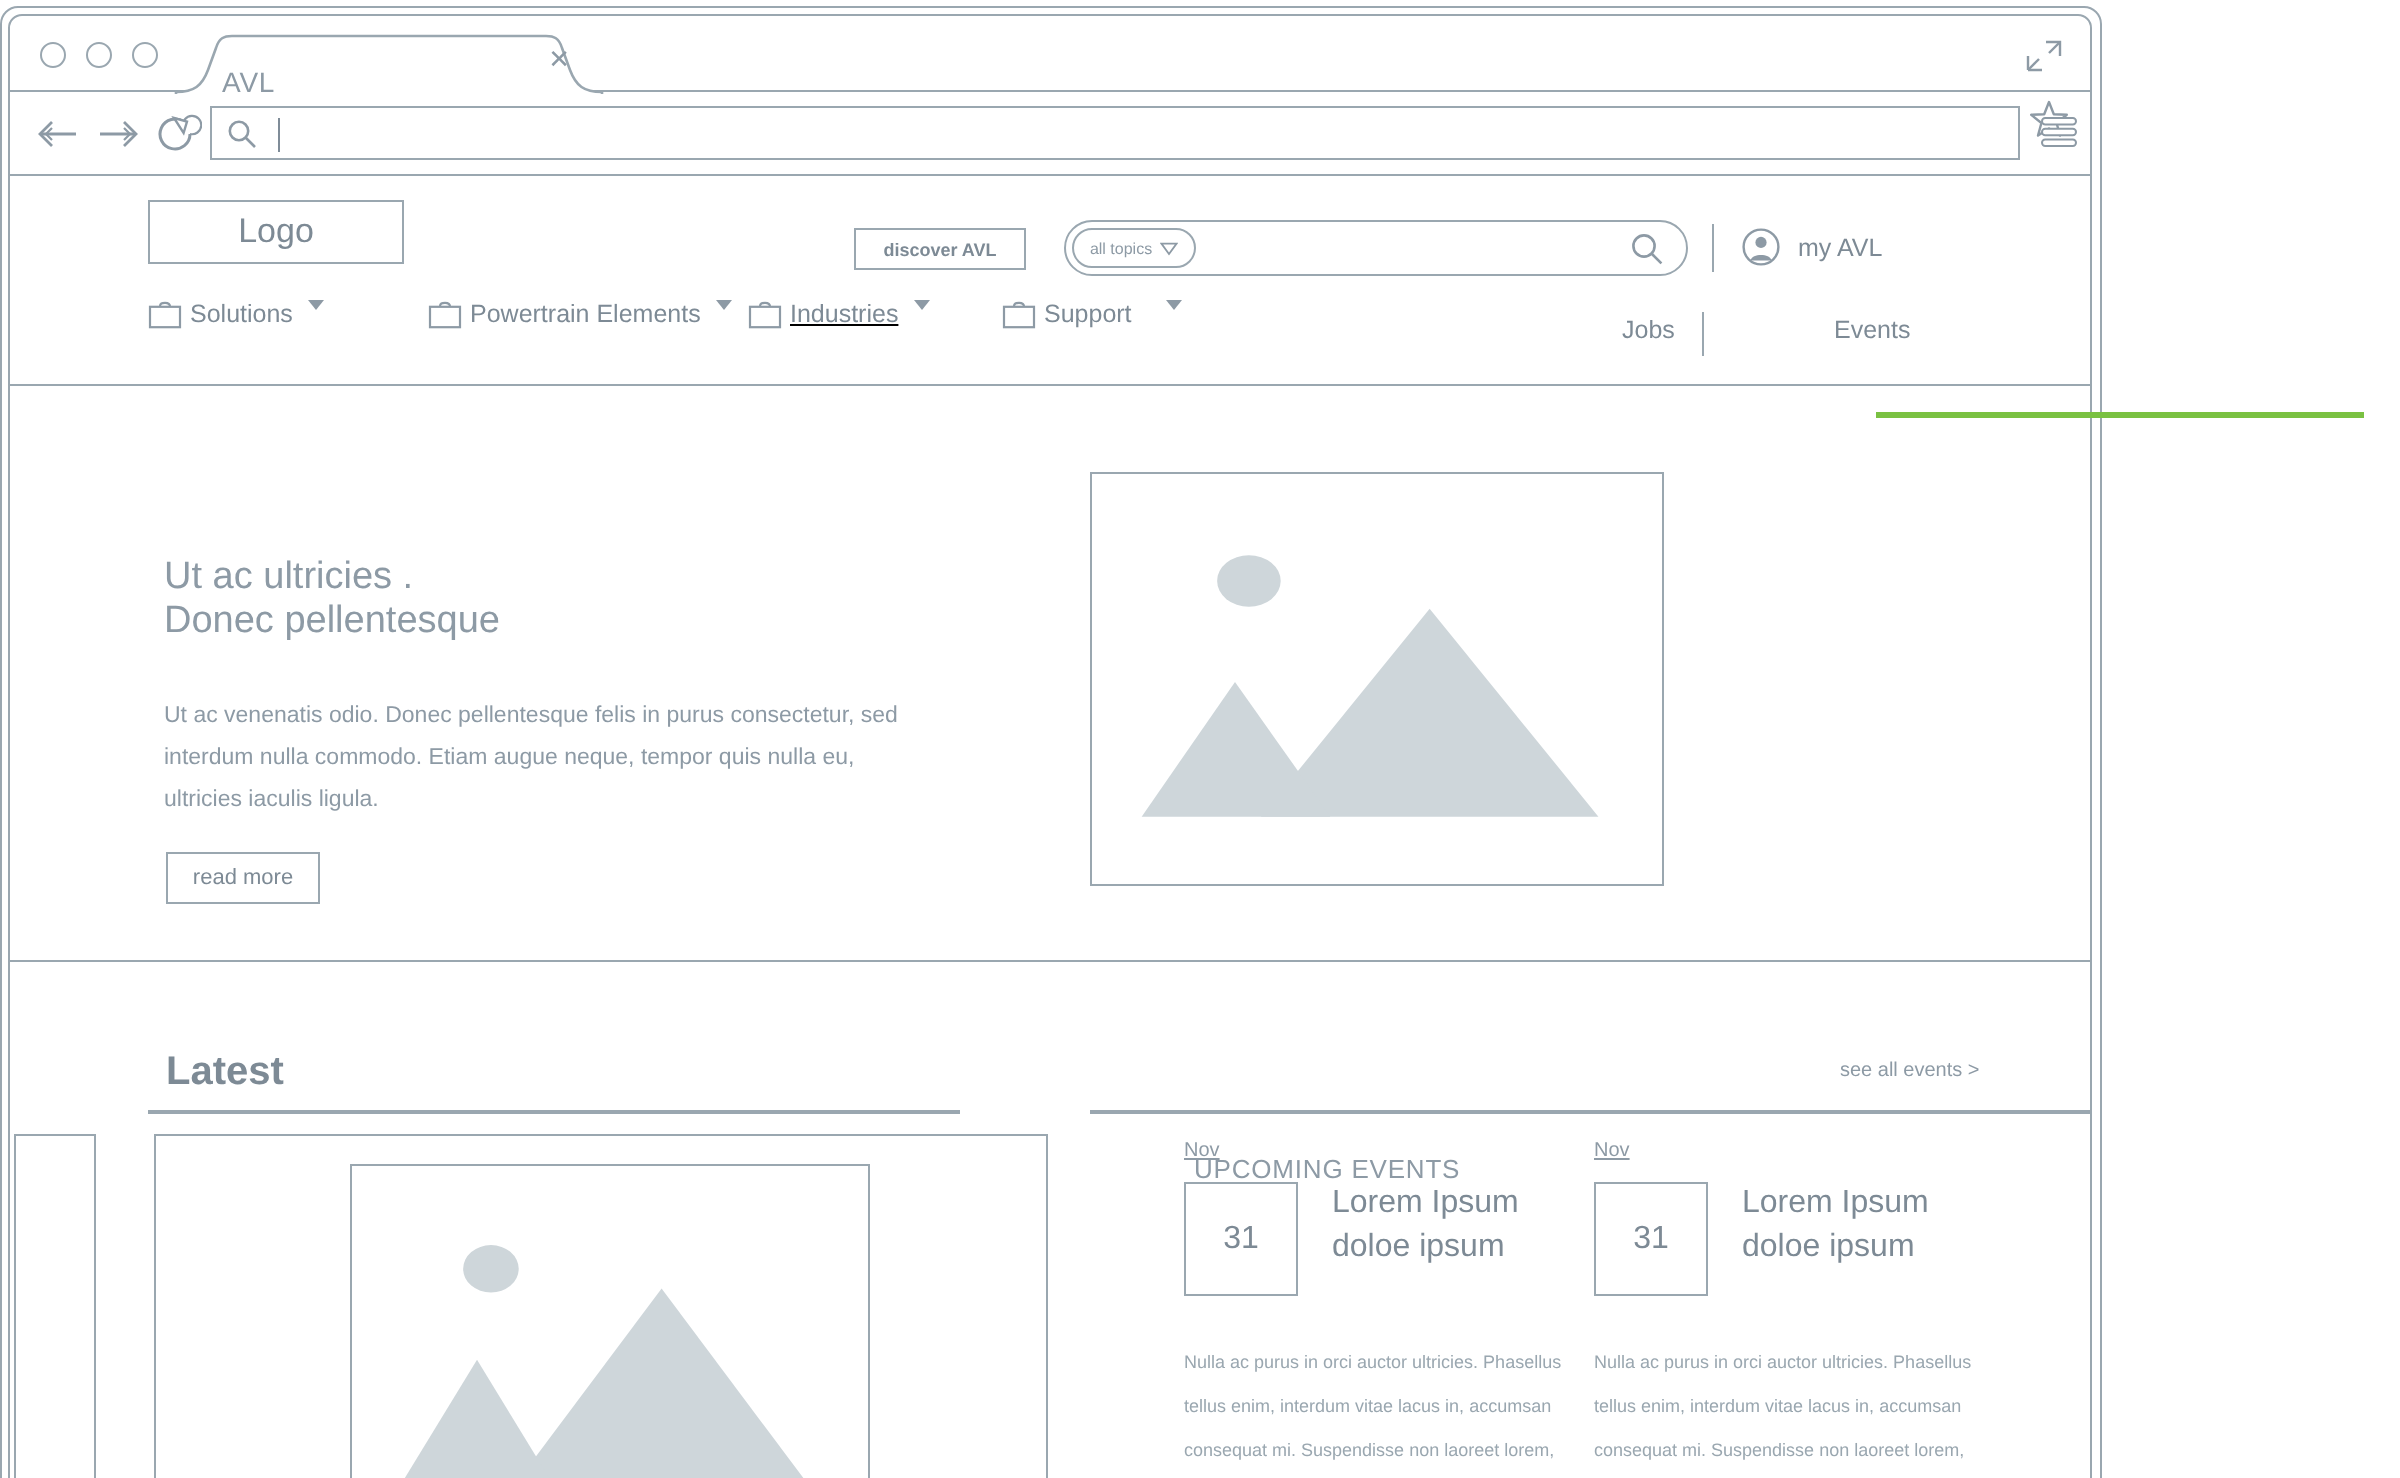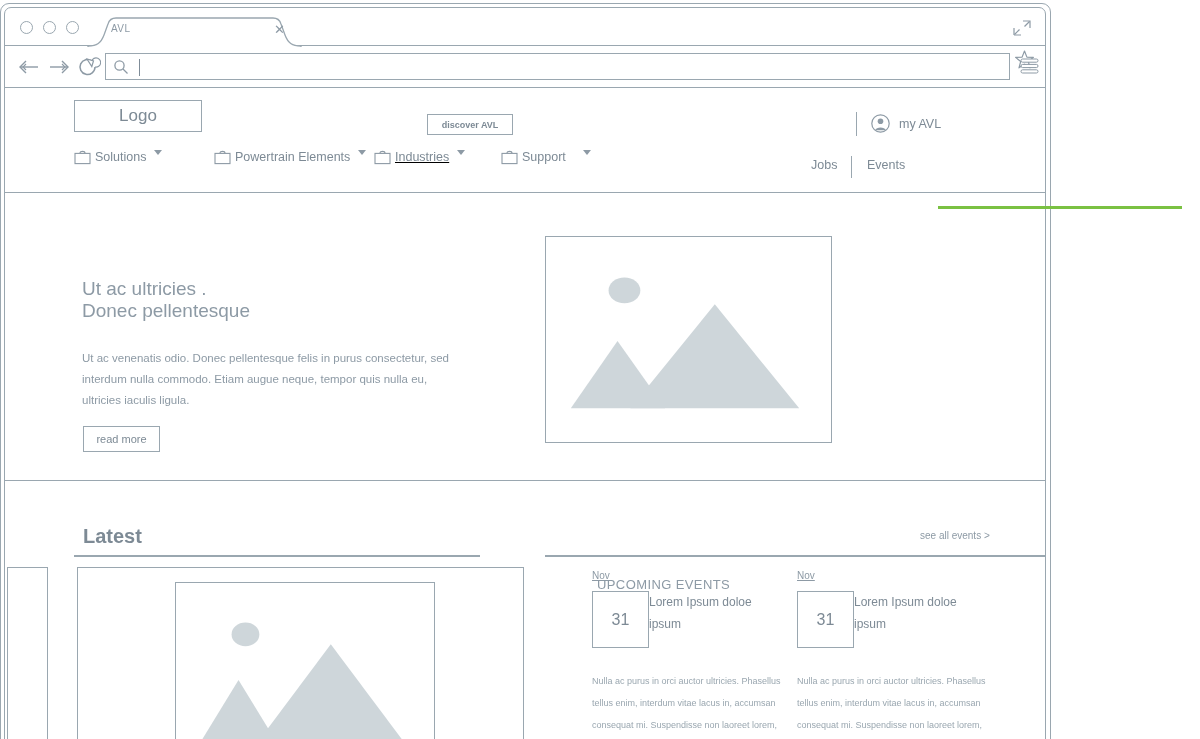--- a/index.html
+++ b/index.html
@@ -47,22 +47,22 @@
     border-radius: 50%;
     background: #fff;
   }
   #browser-tab {
     position: absolute;
     left: 82px; top: 9px;
     width: 215px; height: 30px;
   }
   #browser-tab svg { display: block; }
   #tab-title {
-    position: absolute; left: 24px; top: 6px;
-    font-size: 10px; color: #8d9aa5;
+    position: absolute; left: 24px; top: 16px;
+    font-size: 14px; color: #8d9aa5;
     letter-spacing: 0.4px;
     text-align: right;
   }
   #tab-close {
     position: absolute; right: 17px; top: 6px;
     font-size: 13px; color: #8d9aa5; line-height: 13px;
     cursor: pointer;
   }
   #restore-icon {
     position: absolute; right: 13px; top: 11px;
@@ -198,21 +198,21 @@
     border-left: 4.5px solid transparent;
     border-right: 4.5px solid transparent;
     border-top: 5.5px solid #8d9aa5;
     margin-left: 4px;
   }
   #nav-solutions  { left: 69px; }
   #nav-powertrain { left: 185px; padding-left: 24px; }
   #nav-industries { left: 369px; text-decoration: underline; }
   #nav-support    { left: 496px; }
   #nav-jobs   { position: absolute; left: 806px; top: 8px; cursor: pointer; }
-  #nav-events { position: absolute; left: 862px; top: 8px; cursor: pointer; }
+  #nav-events { position: absolute; left: 912px; top: 8px; cursor: pointer; }
   .nav-plain { font-size: 12.5px; color: #7d8a95; }
   #nav-right-divider {
     position: absolute; left: 846px; top: 6px;
     width: 1px; height: 22px; background: #9aa7b0;
   }
 
   
   #hero-section {
     position: relative;
     height: 288px;
@@ -287,22 +287,22 @@
   #event-card-1 { left: 797px; }
   .event-month { font-size: 10px; color: #8d9aa5; text-decoration: underline; }
   .event-row { display: flex; align-items: flex-start; margin-top: 10px; }
   .event-date-box {
     width: 57px; height: 57px;
     border: 1px solid #9aa7b0;
     display: flex; align-items: center; justify-content: center;
     font-size: 16px; color: #7d8a95;
   }
   .event-title {
-    width: 120px;
-    font-size: 12px; color: #7d8a95; line-height: 22px;
+    margin-left: 17px; width: 120px;
+    font-size: 16px; color: #7d8a95; line-height: 22px;
   }
   .event-body {
     margin-top: 22px; width: 192px;
     font-size: 9px; color: #9aa7b0; line-height: 22px;
   }
 
   
   #green-annotation-line {
     position: absolute;
     left: 938px; top: 206px;
@@ -388,20 +388,37 @@
     </div>
   </div>
 
   <div id="page-viewport">
 
     <div id="site-header">
       <div id="logo-box">Logo</div>
 
       <div id="discover-button">discover AVL</div>
 
+      <div id="search-pill">
+        <div id="topics-select">
+          <span id="topics-label">all topics</span>
+          <span>
+            <svg width="9" height="7" viewBox="0 0 9 7">
+              <path d="M0.7 0.8 L8.3 0.8 L4.5 6 Z" stroke="#8d9aa5" stroke-width="0.9" fill="none"></path>
+            </svg>
+          </span>
+        </div>
+        <input id="search-pill-input" type="text" value="" placeholder="" style="">
+        <div id="site-search-icon">
+          <svg width="17" height="17" viewBox="0 0 17 17">
+            <circle cx="7" cy="7" r="5.3" stroke="#8d9aa5" stroke-width="1.3" fill="none"></circle>
+            <path d="M11 11 L15.7 15.7" stroke="#8d9aa5" stroke-width="1.3"></path>
+          </svg>
+        </div>
+      </div>
 
       <div id="header-divider"></div>
 
       <div id="my-avl">
         <span id="avatar-icon">
           <svg width="19" height="19" viewBox="0 0 19 19">
             <circle cx="9.5" cy="9.5" r="8.7" stroke="#8d9aa5" stroke-width="1.2" fill="none"></circle>
             <circle cx="9.5" cy="7.2" r="2.8" fill="#8d9aa5"></circle>
             <path d="M4.2 16.2 C5.2 12.6 13.8 12.6 14.8 16.2 Z" fill="#8d9aa5"></path>
           </svg>

